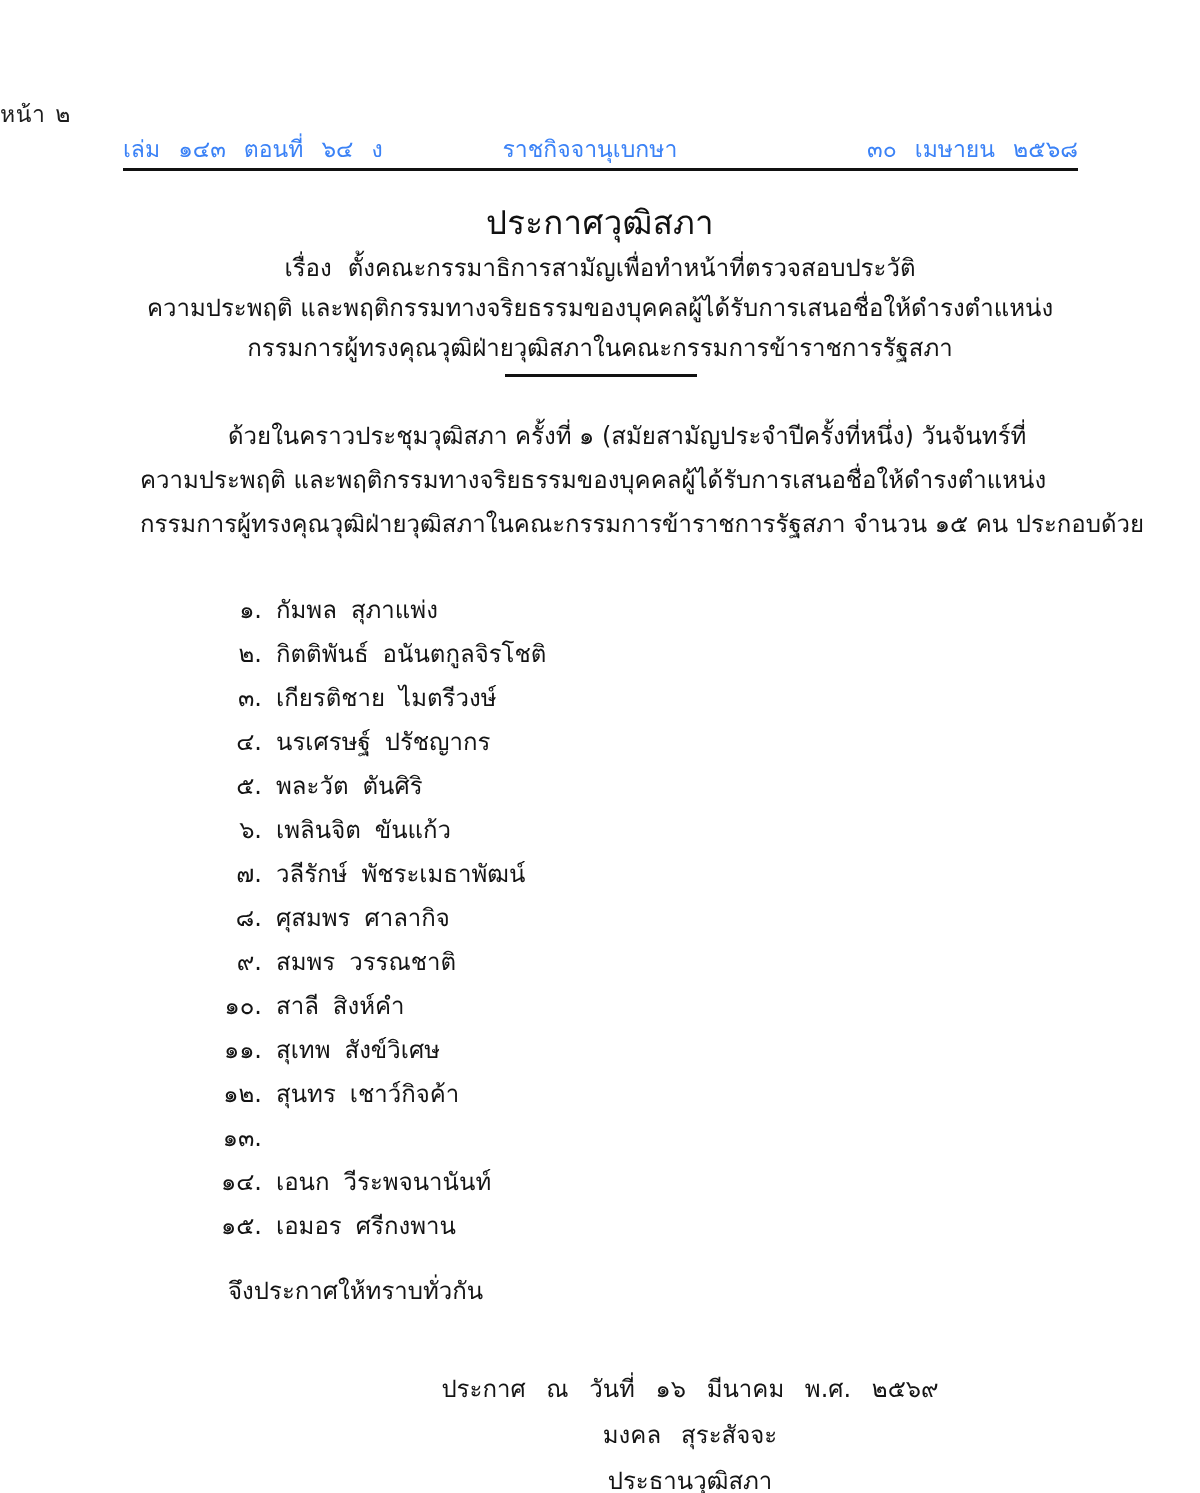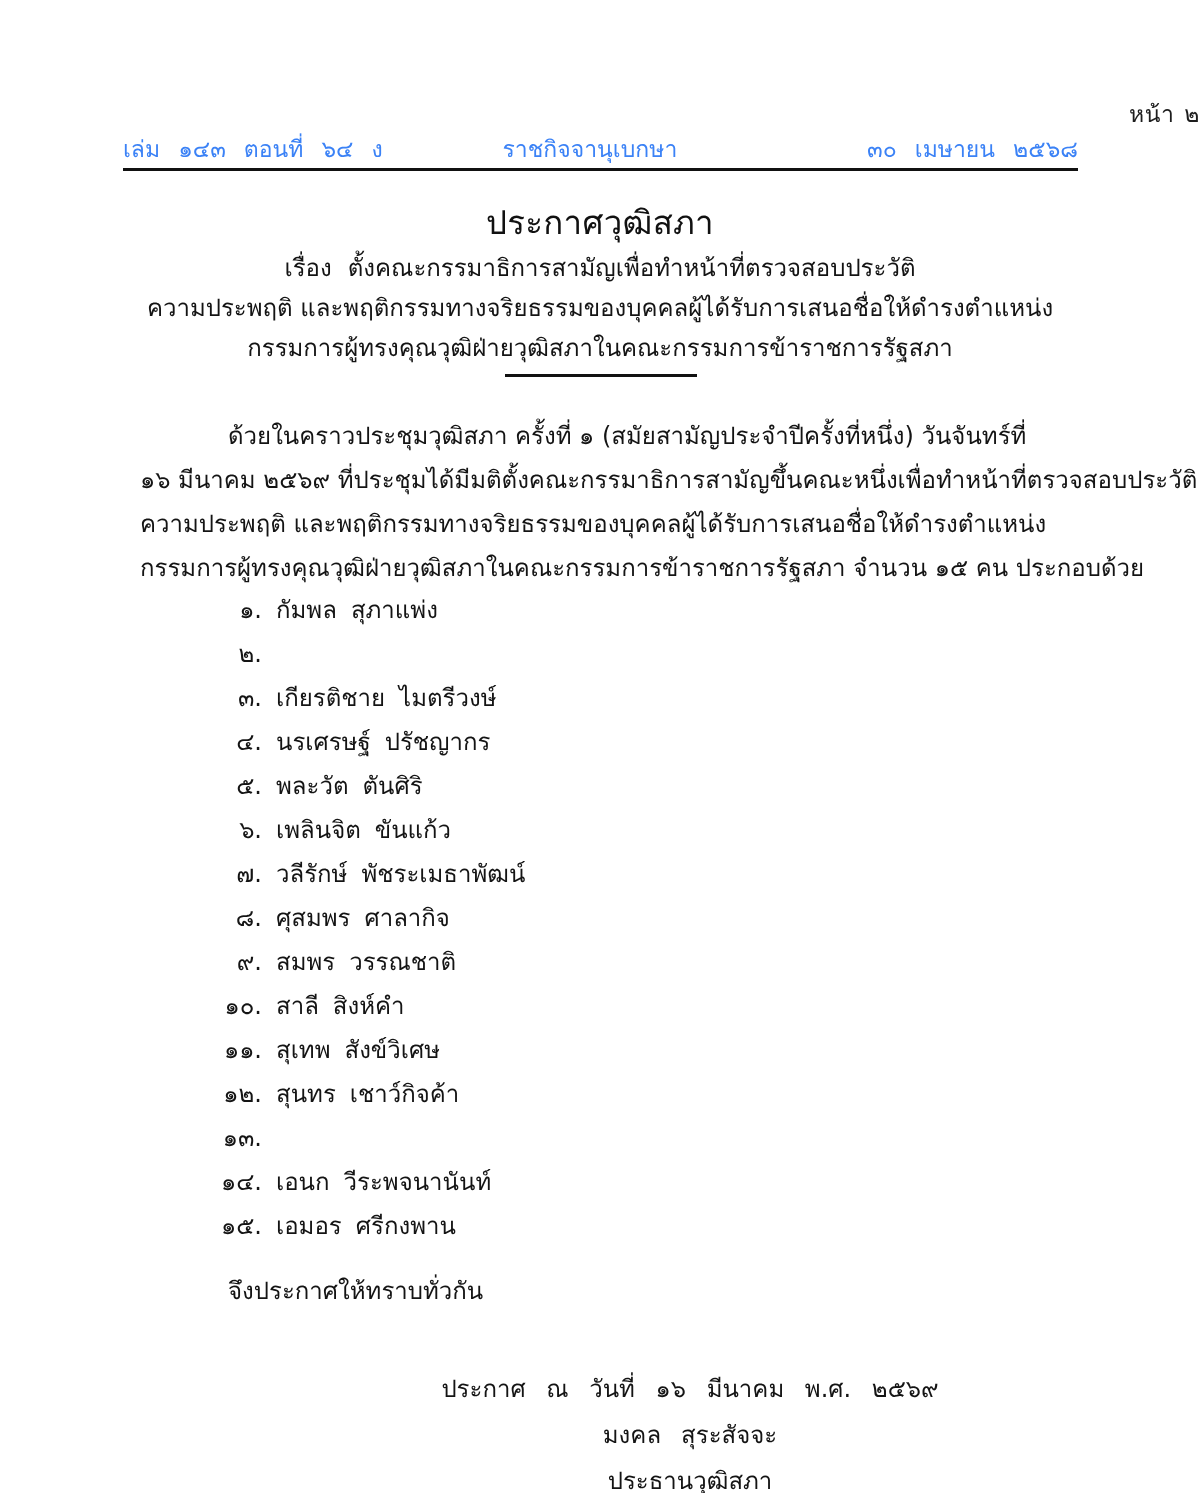--- a/index.html
+++ b/index.html
@@ -21,21 +21,21 @@
     overflow: hidden;
     box-sizing: border-box;
   }
 
   
   .page-marker {
     position: absolute;
     top: 96px;
     left: 0;
     width: 1200px;
-    text-align: right;
+    text-align: left;
     font-size: 23px;
     letter-spacing: 0.5px;
     color: #1d1d1d;
   }
   .page-marker .pm-label { margin-right: 10px; }
 
   .header-row {
     position: absolute;
     top: 131px;
     left: 123px;
@@ -208,32 +208,32 @@
       <span class="subject-label">เรื่อง</span><span>ตั้งคณะกรรมาธิการสามัญเพื่อทำหน้าที่ตรวจสอบประวัติ</span>
     </div>
     <div>ความประพฤติ  และพฤติกรรมทางจริยธรรมของบุคคลผู้ได้รับการเสนอชื่อให้ดำรงตำแหน่ง</div>
     <div>กรรมการผู้ทรงคุณวุฒิฝ่ายวุฒิสภาในคณะกรรมการข้าราชการรัฐสภา</div>
   </div>
 
   <div class="title-rule"></div>
 
   <div class="body-block">
     <span class="body-line indent">ด้วยในคราวประชุมวุฒิสภา  ครั้งที่  ๑  (สมัยสามัญประจำปีครั้งที่หนึ่ง)  วันจันทร์ที่</span>
-    <span class="body-line">๑๖  มีนาคม  ๒๕๖๙  ที่ประชุมได้มีมติตั้งคณะกรรมาธิการสามัญขึ้นคณะหนึ่งเพื่อทำหน้าที่ตรวจสอบประวัติ</span>
     <span class="body-line">ความประพฤติ  และพฤติกรรมทางจริยธรรมของบุคคลผู้ได้รับการเสนอชื่อให้ดำรงตำแหน่ง</span>
     <span class="body-line">กรรมการผู้ทรงคุณวุฒิฝ่ายวุฒิสภาในคณะกรรมการข้าราชการรัฐสภา  จำนวน  ๑๕  คน  ประกอบด้วย</span>
   </div>
 
   <div class="name-list">
       <div class="name-row">
         <span class="name-num">๑.</span>
         <span class="name-text"><span class="name-given">กัมพล</span><span>สุภาแพ่ง</span></span>
       </div>
       <div class="name-row">
         <span class="name-num">๒.</span>
+        <span class="name-text"><span class="name-given">กิตติพันธ์</span><span>อนันตกูลจิรโชติ</span></span>
       </div>
       <div class="name-row">
         <span class="name-num">๓.</span>
         <span class="name-text"><span class="name-given">เกียรติชาย</span><span>ไมตรีวงษ์</span></span>
       </div>
       <div class="name-row">
         <span class="name-num">๔.</span>
         <span class="name-text"><span class="name-given">นรเศรษฐ์</span><span>ปรัชญากร</span></span>
       </div>
       <div class="name-row">

